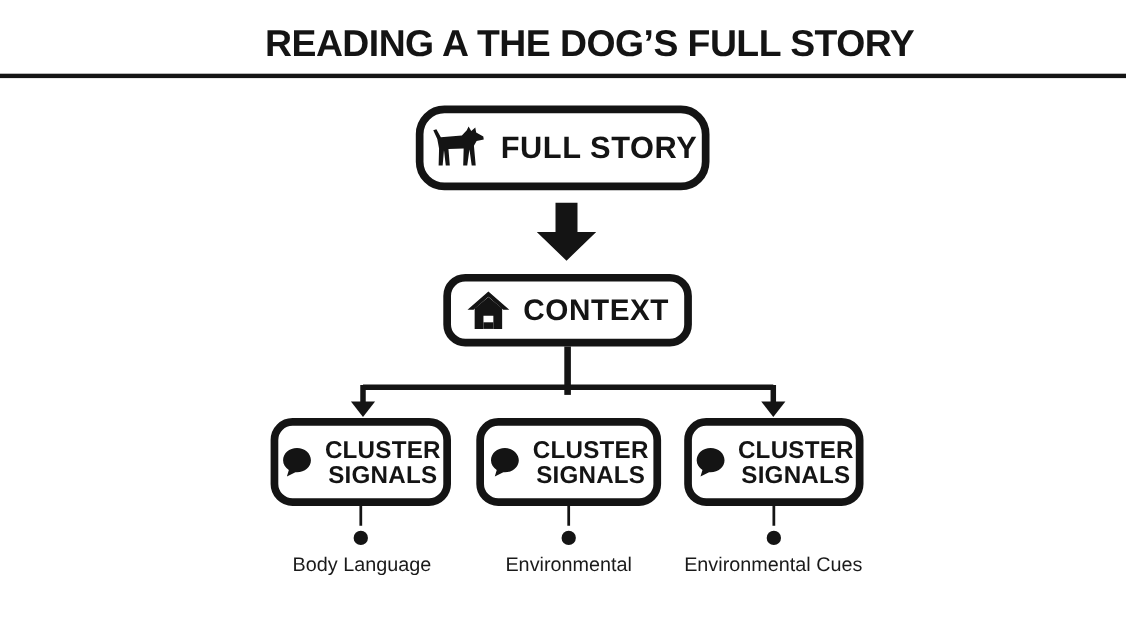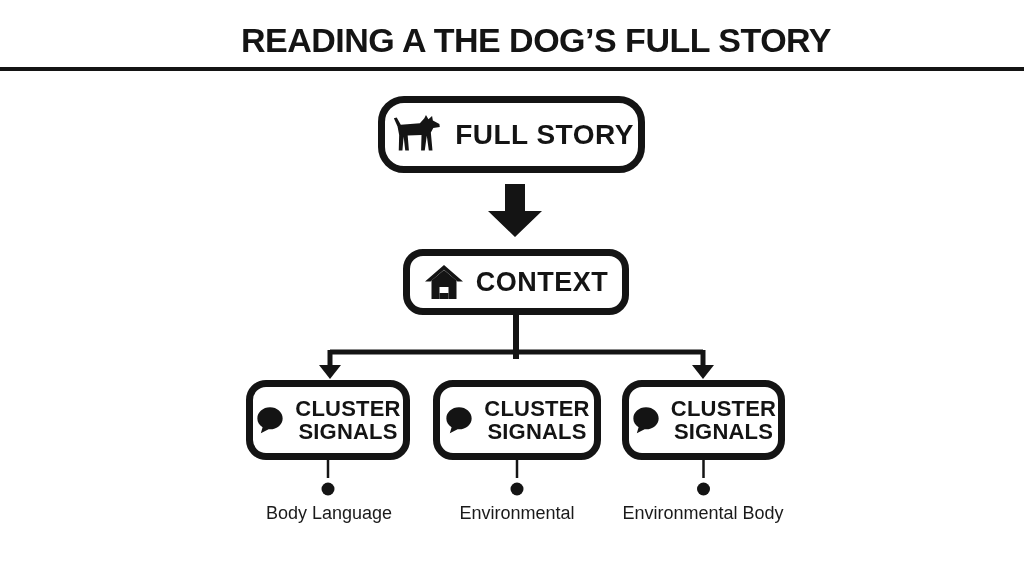--- a/index.html
+++ b/index.html
@@ -105,15 +105,15 @@
       <path fill="#141414" d="M16 2.5 C8.5 2.5 2.5 7.8 2.5 14.3 c0 3.9 2.2 7.3 5.6 9.4 L6.2 30 l8.3 -4.1 c0.5 0.05 1 0.08 1.5 0.08 c7.5 0 13.5 -5.3 13.5 -11.7 C29.5 7.8 23.5 2.5 16 2.5 Z"></path>
     </svg>
     <div class="cluster-text">
       <span>CLUSTER</span>
       <span>SIGNALS</span>
     </div>
   </div>
 
   <div class="caption cap-0">Body Language</div>
   <div class="caption cap-1">Environmental</div>
-  <div class="caption cap-2">Environmental Body</div>
+  <div class="caption cap-2">Environmental Cues</div>
 
 </div>
 
 </body></html>

